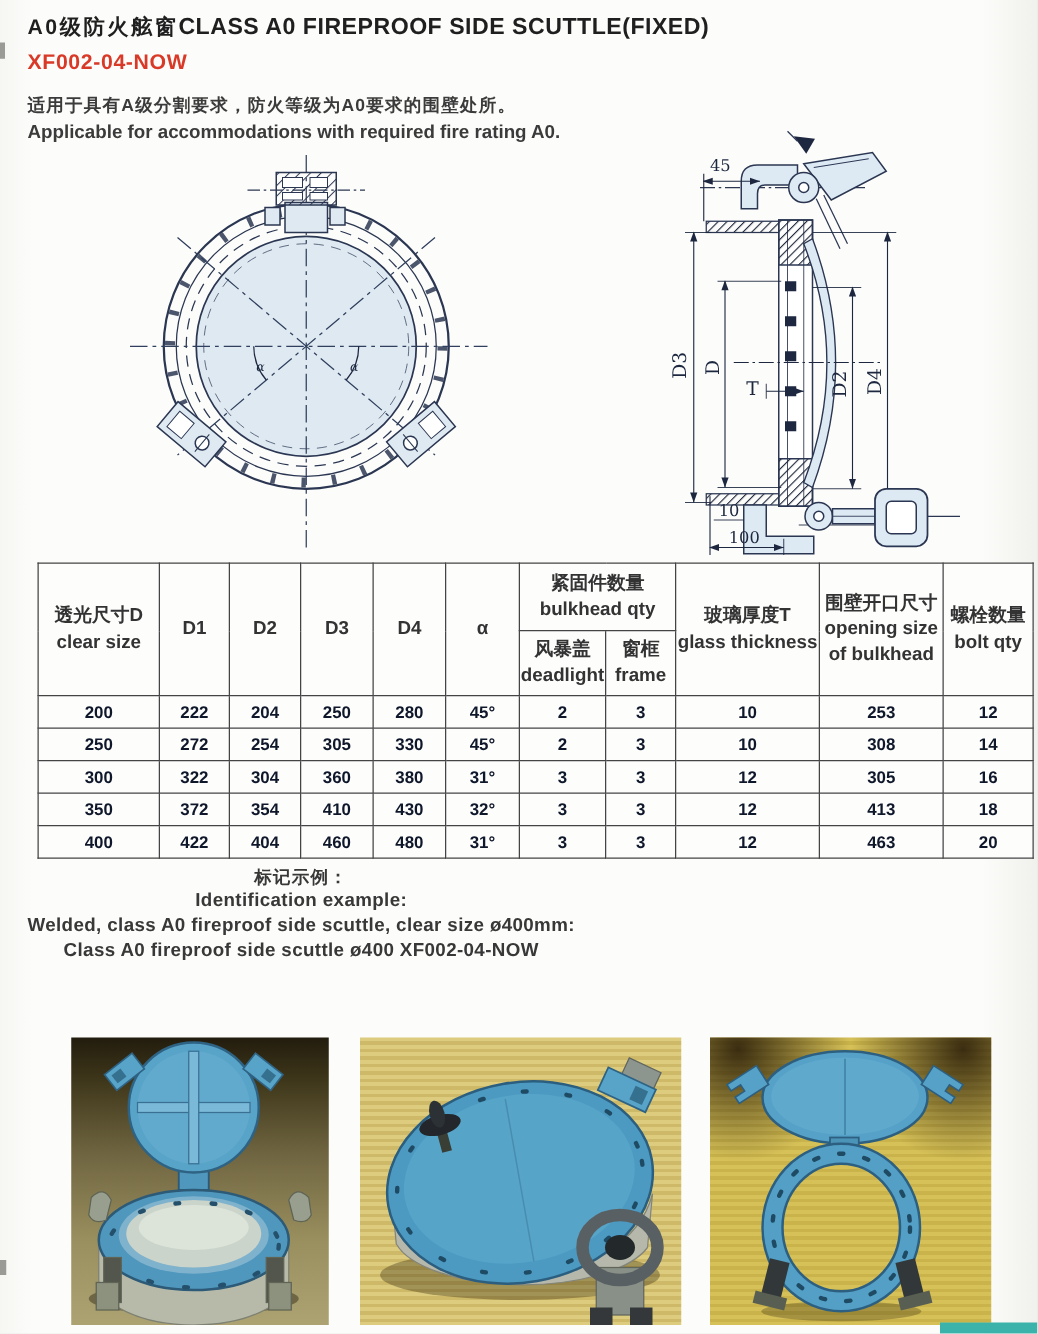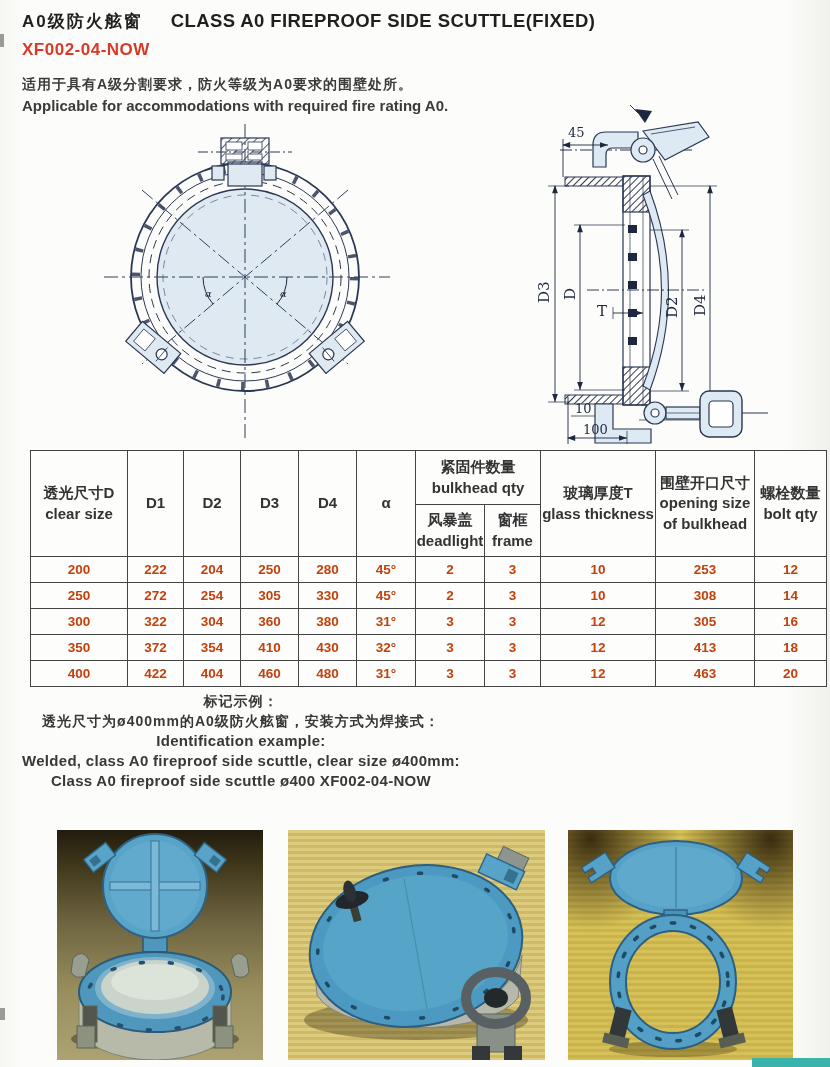--- a/index.html
+++ b/index.html
@@ -4,39 +4,39 @@
 <style>
   html,body { margin:0; padding:0; background:#e9e9e7; }
   .page {
     position:relative; width:830px; height:1067px; margin:0 auto;
     background:linear-gradient(90deg,#f6f6f3 0px,#fcfcfa 26px,#fcfcfa 786px,#f0f0ec 830px);
     font-family:"Liberation Sans","DejaVu Sans",sans-serif;
     color:#2c2c2c; overflow:hidden;
   }
   
   .header { position:absolute; left:22px; top:10px; right:16px; }
-  .title-row { display:flex; align-items:baseline; gap:28px; }
+  .title-row { display:flex; align-items:baseline; }
   .title-cn { font-size:17px; font-weight:bold; letter-spacing:2px; color:#1f1f1f; }
   .title-en { font-size:18.5px; font-weight:bold; letter-spacing:.4px; color:#1f1f1f; }
   .model-code { margin-top:7px; font-size:17px; font-weight:bold; letter-spacing:.5px; color:var(--accent_red,#d93a28); }
   .desc-cn { margin-top:16px; font-size:14px; font-weight:bold; letter-spacing:1px; color:#3b3b3b; }
   .desc-en { margin-top:3px; font-size:15px; font-weight:bold; color:#3b3b3b; }
 
   
   .front-view { position:absolute; left:92px; top:116px; }
   .section-view { position:absolute; left:535px; top:103px; }
   svg text.dim { font-family:"DejaVu Serif","Liberation Serif",serif; font-size:15px; fill:#1d2840; }
   svg text.dim-sm { font-family:"DejaVu Serif","Liberation Serif",serif; font-size:13px; fill:#1d2840; }
   svg text.alpha { font-family:"DejaVu Serif","Liberation Serif",serif; font-size:10px; font-style:italic; fill:#1d2840; }
 
   
   .spec-table { position:absolute; left:30px; top:450px; width:795px; border-collapse:collapse; table-layout:fixed; background:#fdfdfc; }
   .spec-table th, .spec-table td { border:1px solid #444; text-align:center; vertical-align:middle; padding:0; }
   .spec-table thead th { font-size:15px; font-weight:bold; color:#333; line-height:1.35; }
-  .spec-table tbody td { font-size:13.5px; font-weight:bold; color:#c2410c; height:25px; }
+  .spec-table tbody td { font-size:13.5px; font-weight:bold; color:#0f172a; height:25px; }
   .hrow1 { height:54px; } .hrow2 { height:52px; }
   .spec-table { border:1.5px solid #3c3c3c; }
 
   
   .ident { position:absolute; left:22px; top:691px; }
   .ident-line { font-weight:bold; color:#383838;text-align:center; }
   .ident-line.cn { font-size:14px; letter-spacing:1px; line-height:20px; }
   .ident-line.en { font-size:15px; letter-spacing:.3px; line-height:20px; }
 
   
@@ -349,21 +349,20 @@
           <td>3</td>
           <td>12</td>
           <td>463</td>
           <td>20</td>
         </tr>
       </tbody>
   </table>
 
   <div class="ident">
     <div class="ident-line cn">标记示例：</div>
-    <div class="ident-line cn">透光尺寸为ø400mm的A0级防火舷窗，安装方式为焊接式：</div>
     <div class="ident-line en">Identification example:</div>
     <div class="ident-line en">Welded, class A0 fireproof side scuttle, clear size ø400mm:</div>
     <div class="ident-line en">Class A0 fireproof side scuttle ø400 XF002-04-NOW</div>
   </div>
 
   <div class="photo photo1">
     <svg width="206" height="230" viewBox="0 0 206 230">
       <ellipse cx="98" cy="209" rx="84" ry="13" fill="rgba(18,14,4,.38)"></ellipse>
       <path d="M22,162 L22,194 A76,36 0 0 0 174,194 L174,162 A76,40 0 0 1 22,162 Z" fill="#b7baa9" stroke="#7e8272" stroke-width="1"></path>
       <rect x="86" y="98" width="24" height="24" fill="#4f97bd" stroke="#2c5a77" stroke-width="1.5"></rect>

